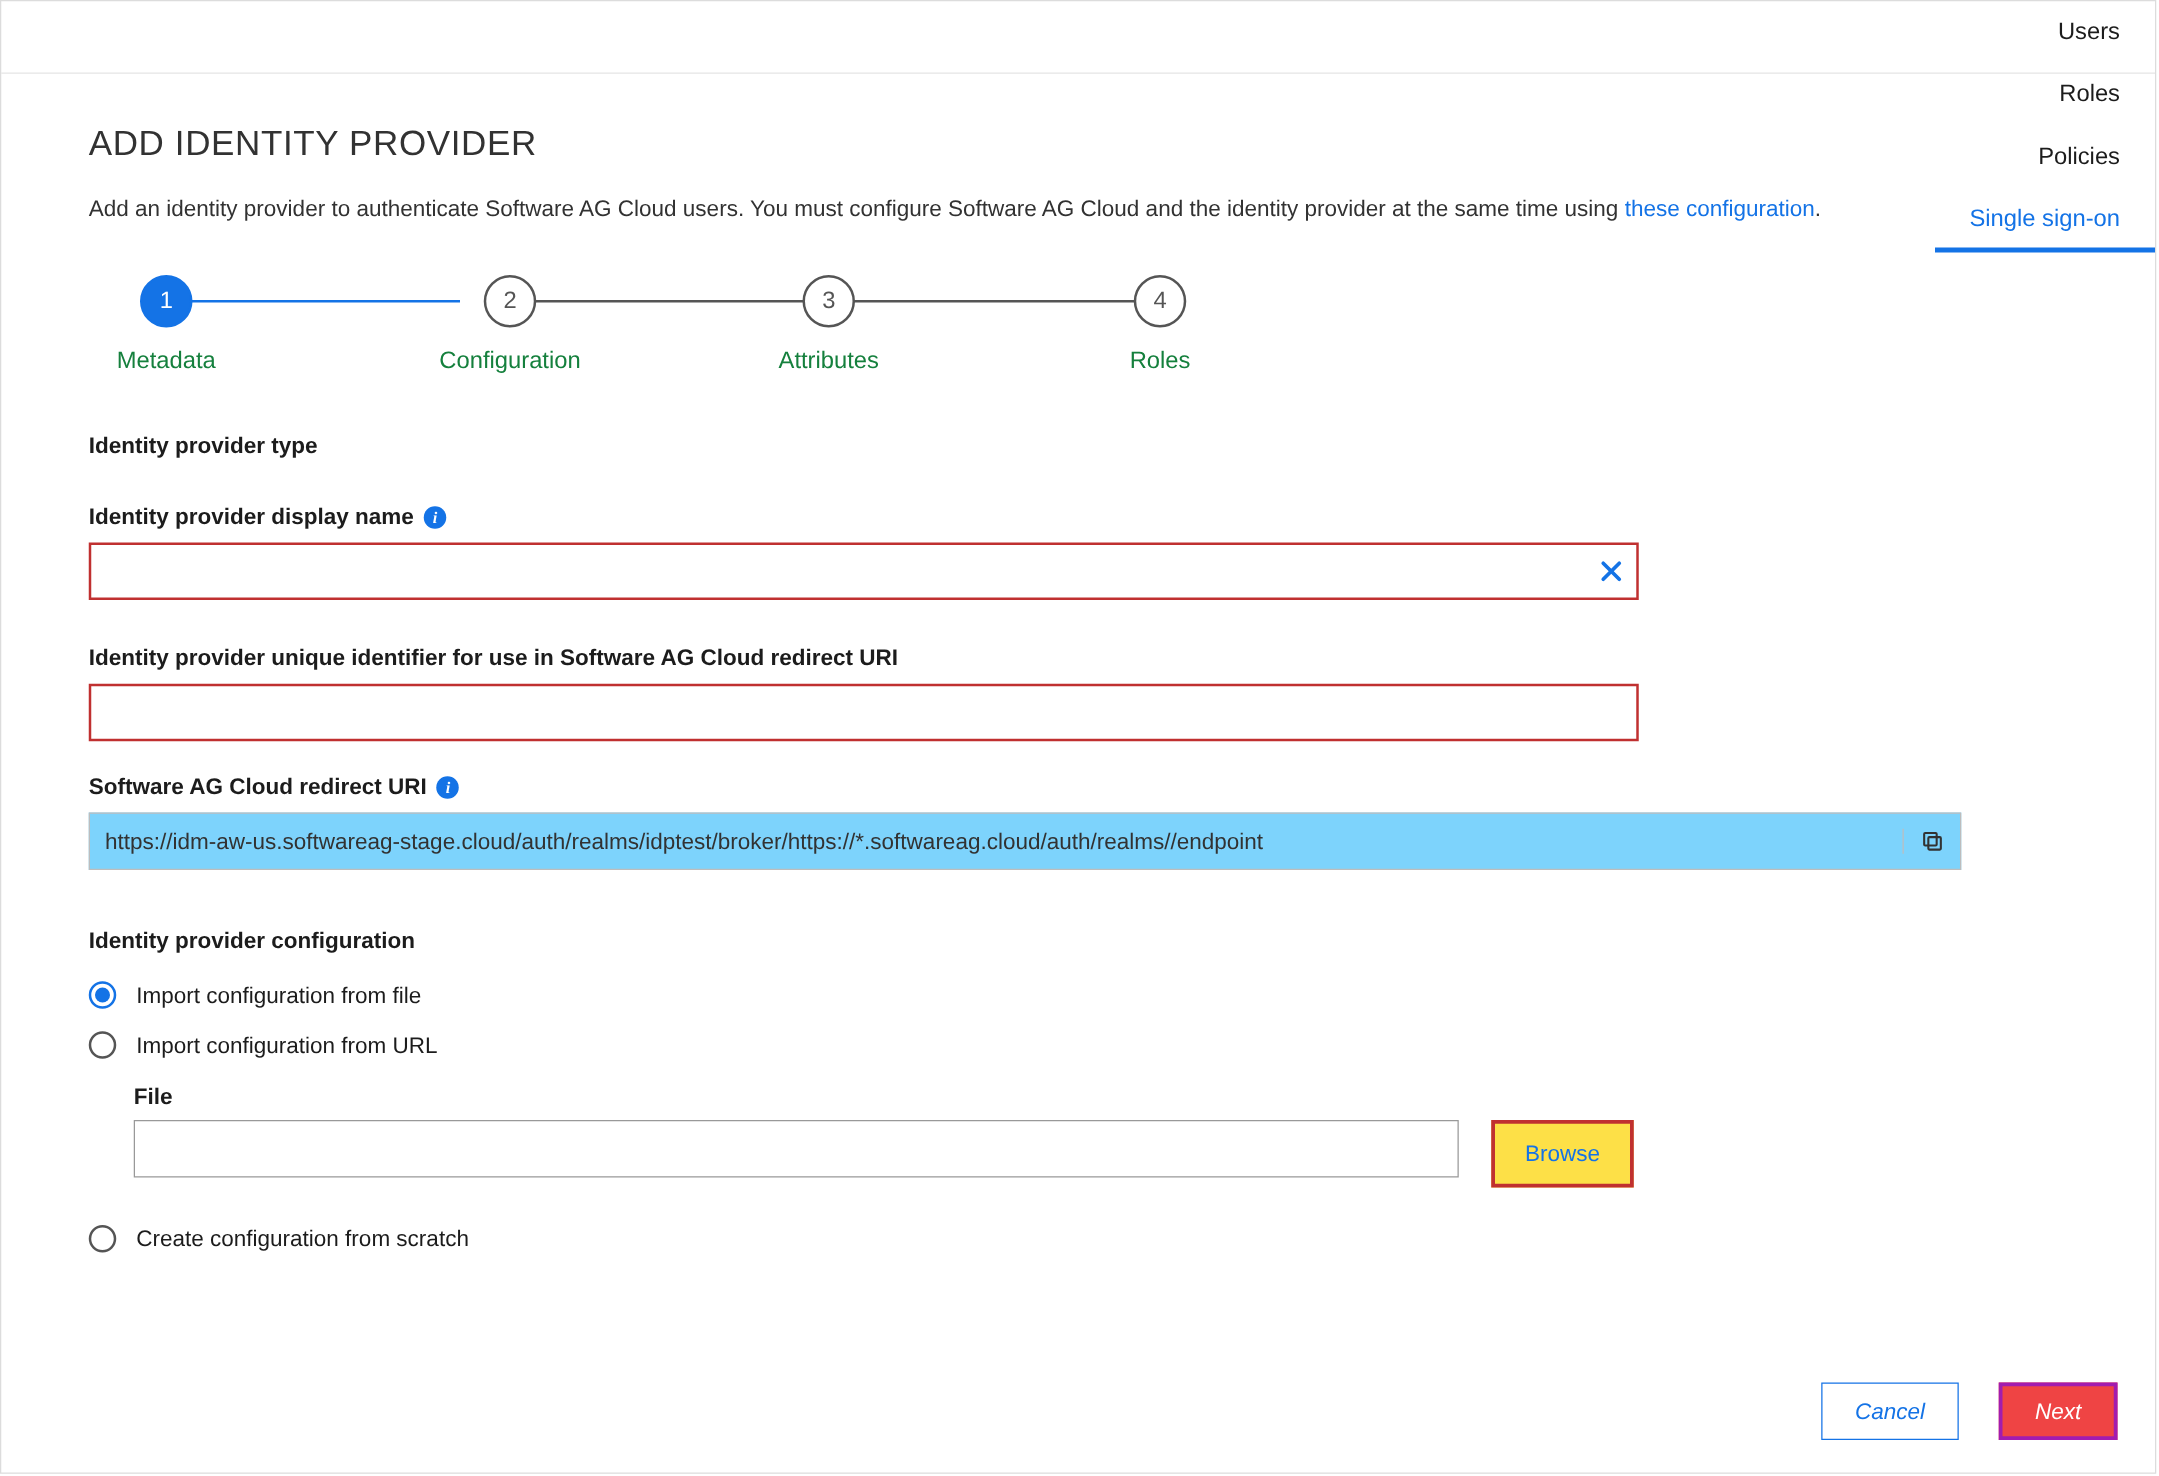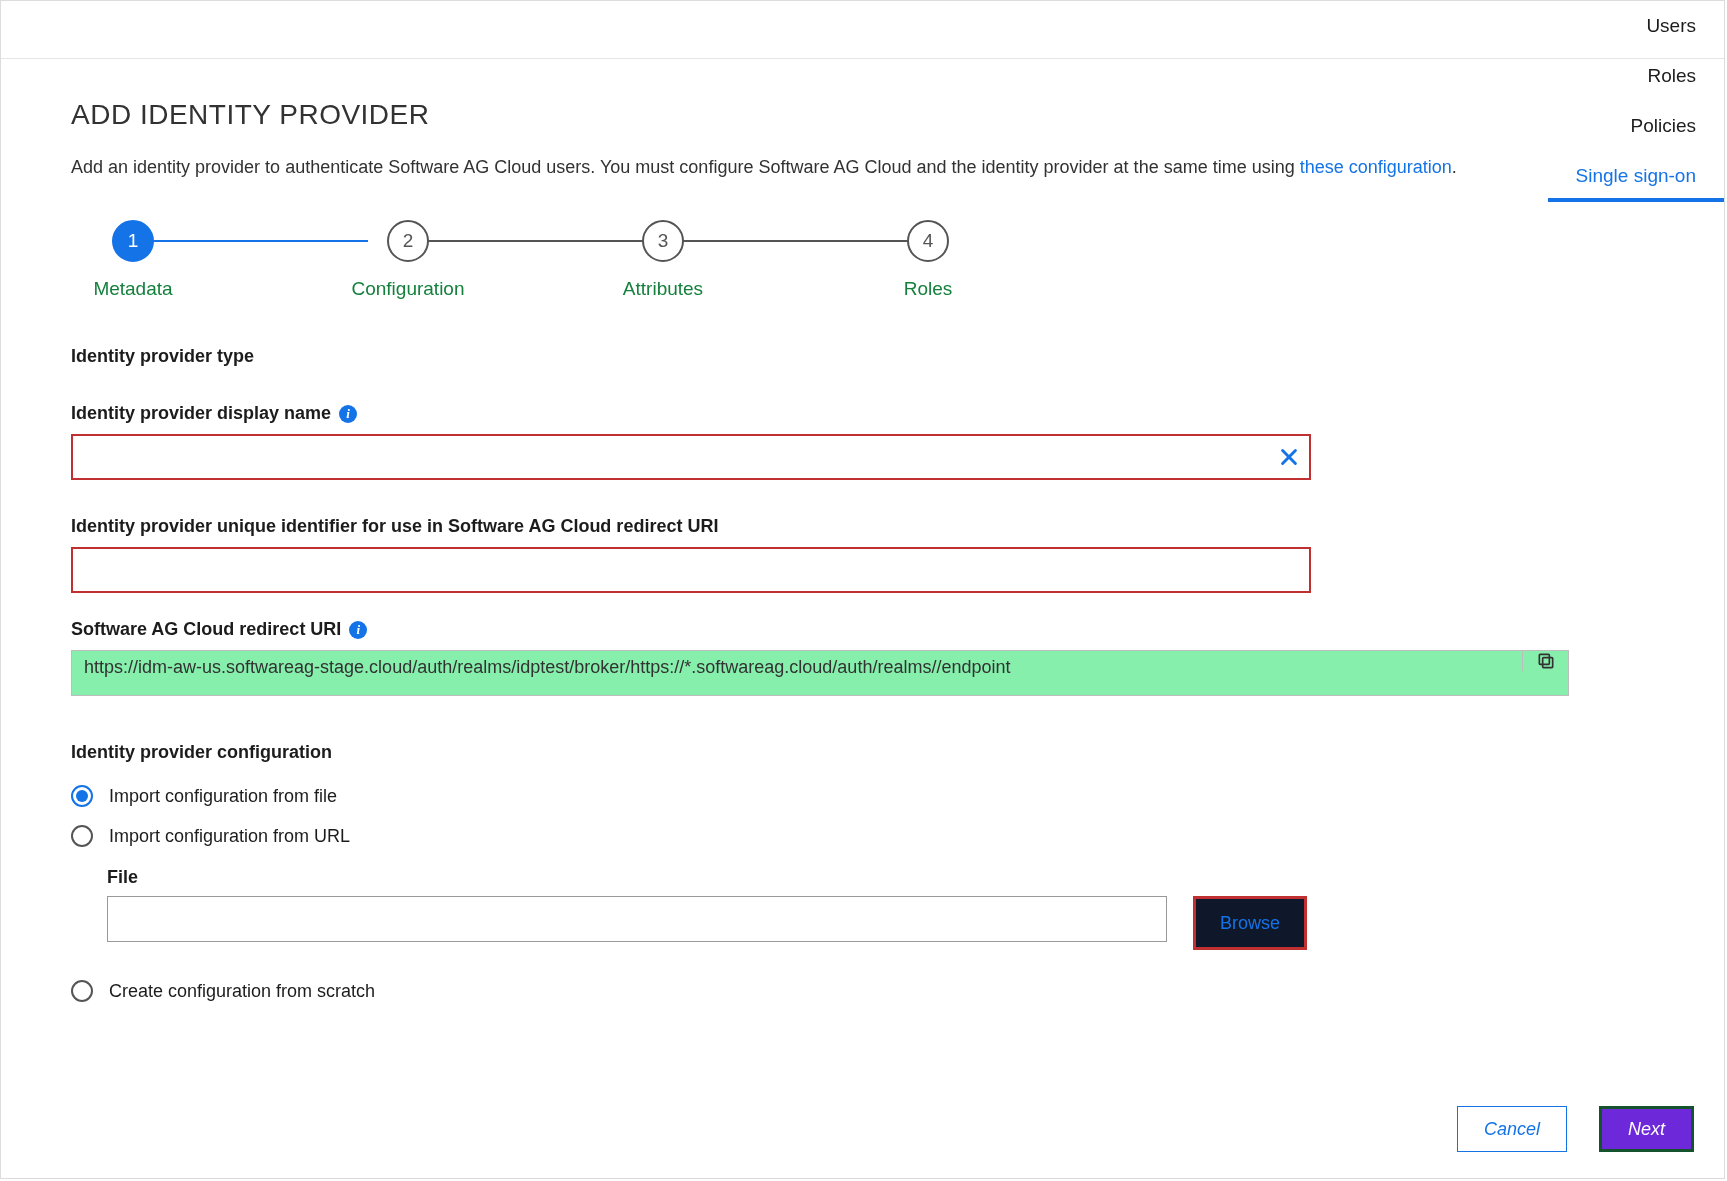--- a/index.html
+++ b/index.html
@@ -146,23 +146,23 @@
     width: 28px; height: 28px;
     color: #1473e6;
     cursor: pointer;
     display: flex; align-items: center; justify-content: center;
   }
   .clear-x svg { width: 22px; height: 22px; }
 
   .readonly-wrap {
     width: 1498px;
     display: flex;
-    align-items: flex-start;
+    align-items: center;
     border: 1px solid #bdbdbd;
-    background: #86efac;
+    background: #7dd3fc;
     height: 46px;
   }
   .readonly-input {
     flex: 1;
     border: none;
     background: transparent;
     font-size: 18px;
     color: #323232;
     padding: 6px 12px;
   }
@@ -209,21 +209,21 @@
     border: 1px solid #999;
     padding: 6px 10px;
     font-size: 17px;
   }
   .browse-btn {
     height: 54px;
     padding: 16px 24px;
     display: flex; align-items: center; justify-content: center;
     border: 3px solid #c03030;
     color: #1473e6;
-    background: #0f172a;
+    background: #fde047;
     font-size: 18px;
     cursor: pointer;
   }
 
   .footer-buttons {
     position: absolute;
     right: 30px;
     bottom: 26px;
     display: flex;
     gap: 32px;
@@ -233,23 +233,23 @@
     height: 46px;
     padding: 0 26px;
     font-size: 18px;
     display: flex; align-items: center; justify-content: center;
     cursor: pointer;
     border: 1px solid #1473e6;
     background: #fff;
     color: #1473e6;
   }
   .btn.primary {
-    background: #6d28d9;
+    background: #ef4444;
     color: #fff;
-    border: 3px solid #14532d;
+    border: 3px solid #a21caf;
   }
 </style>
 </head>
 <body>
 
 <div class="frame">
 
   <div class="tabs">
     <div class="tab">Users</div>
     <div class="tab">Roles</div>

